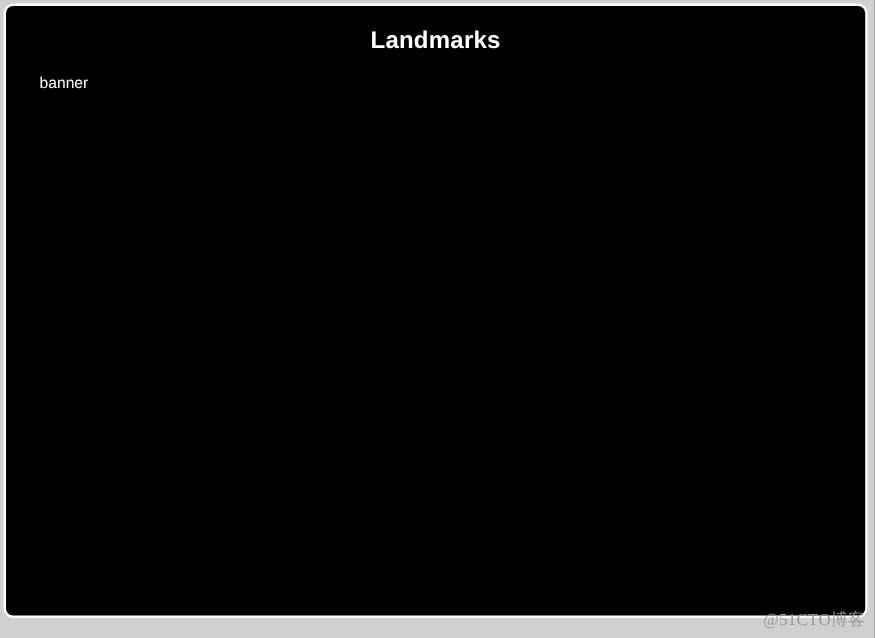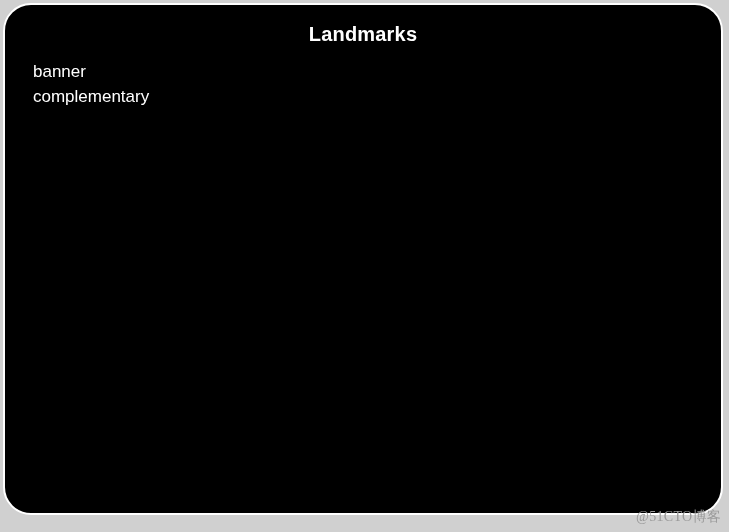--- a/index.html
+++ b/index.html
@@ -16,34 +16,34 @@
       overflow: hidden;
     }
     .panel {
       position: absolute;
       left: 3px;
       top: 3px;
       width: 720px;
       height: 512px;
       background: #000000;
       border: 2px solid #ffffff;
-      border-radius: 28px;
+      border-radius: 8px;
       padding: 18px 28px;
       color: #ffffff;
     }
     .panel-title {
       text-align: center;
       font-size: 20px;
       font-weight: 700;
       margin-bottom: 14px;
       letter-spacing: 0.2px;
     }
     .landmark-list {
       list-style: none;
-      font-size: 17px;
+      font-size: 13px;
       line-height: 1.45;
       font-weight: 400;
     }
     .landmark-list li {
       margin: 0;
       padding: 0;
     }
     .watermark {
       position: absolute;
       right: 8px;
@@ -54,17 +54,16 @@
       letter-spacing: 0.3px;
     }
   </style>
 </head>
 <body>
 
 <div class="panel">
   <h1 class="panel-title">Landmarks</h1>
   <ul class="landmark-list">
     <li>banner</li>
-    <li>complementary</li>
   </ul>
 </div>
 
 <div class="watermark">@51CTO博客</div>
 
 </body></html>

